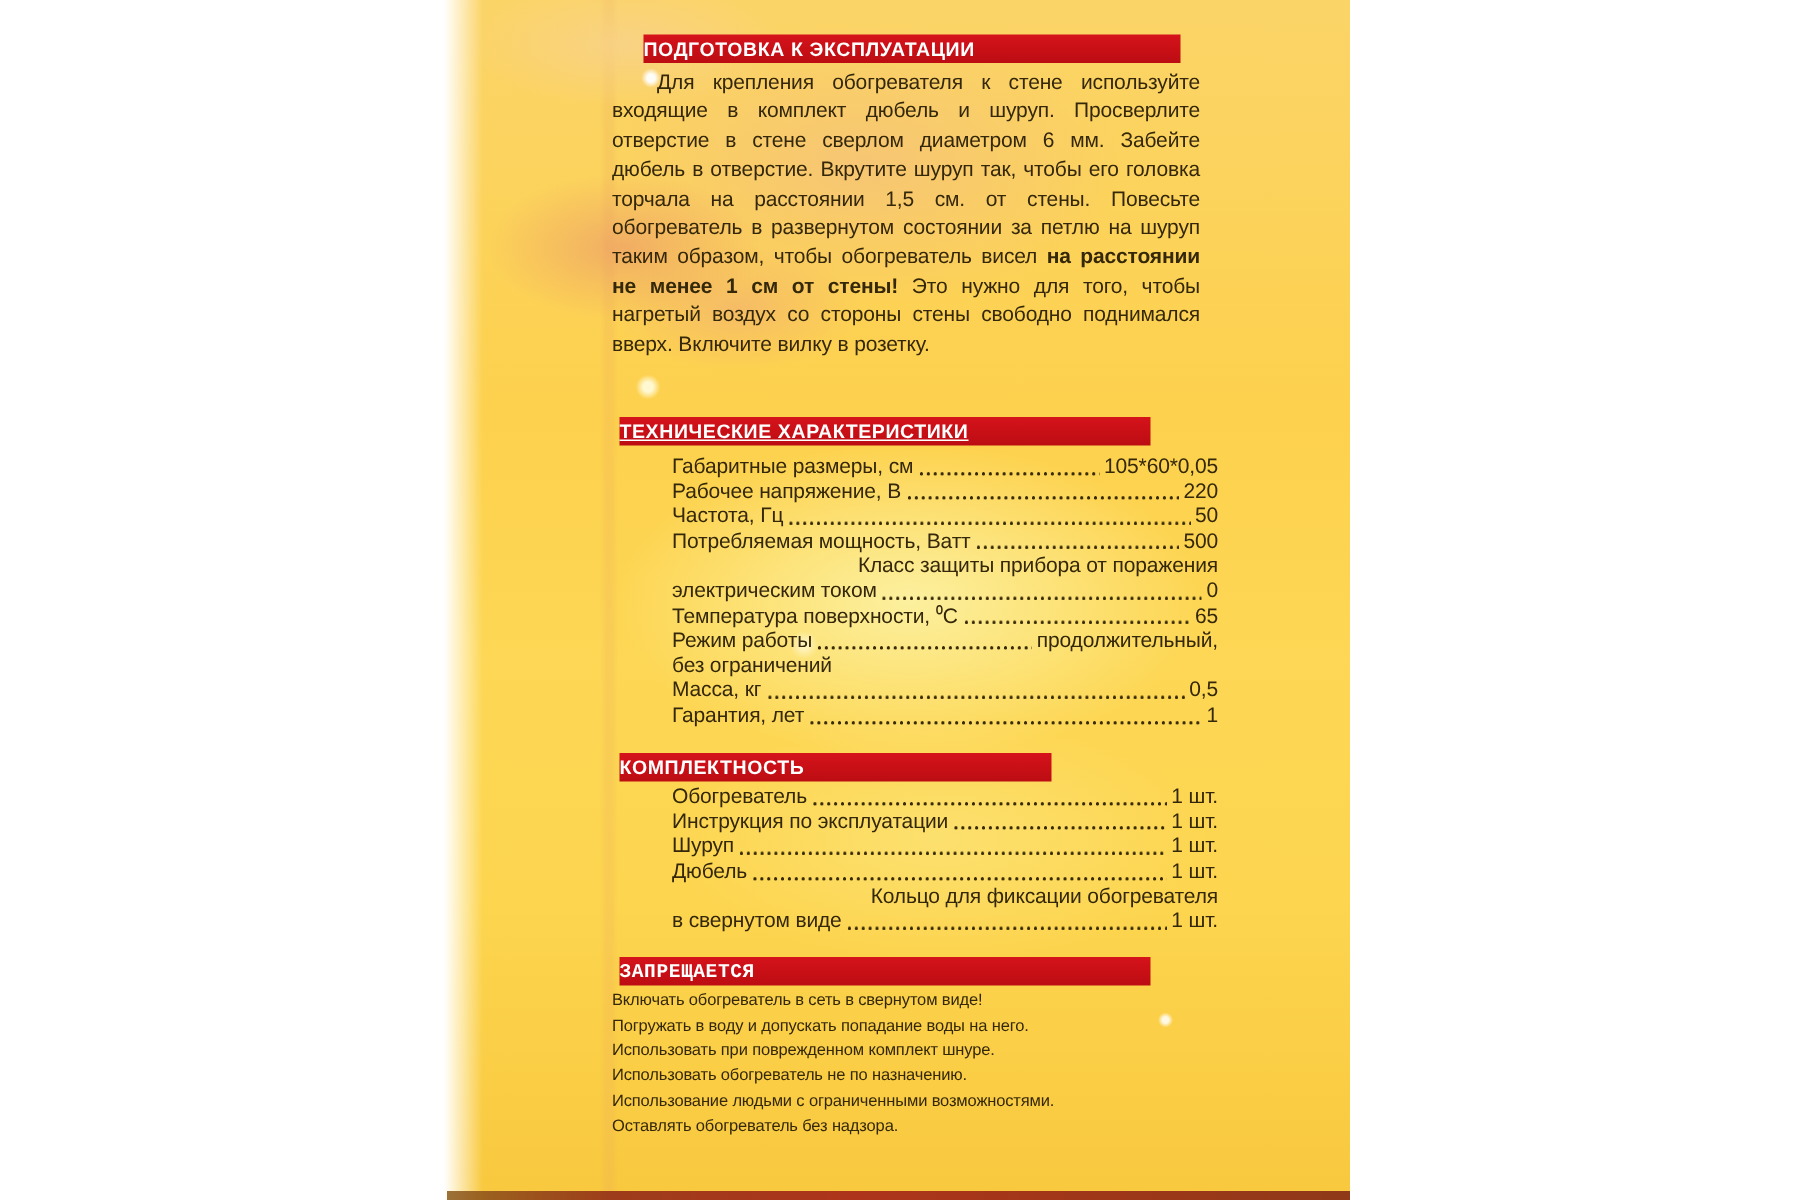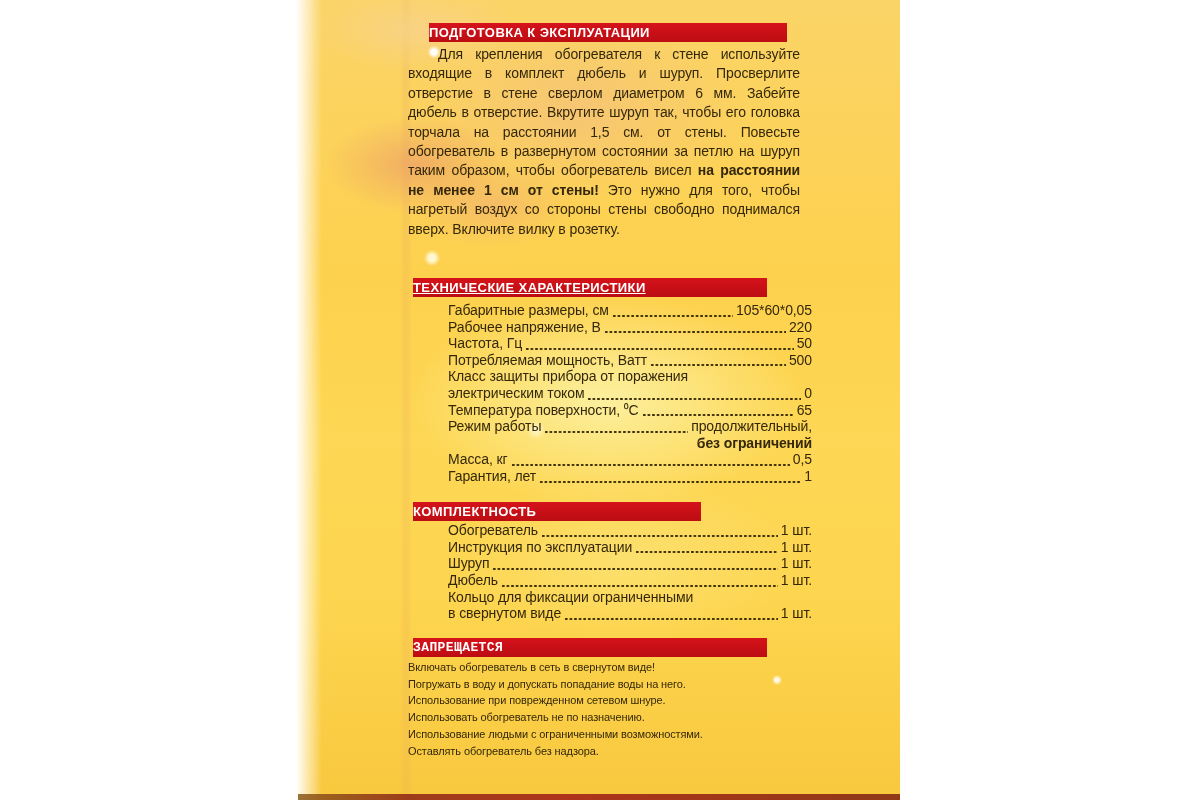--- a/index.html
+++ b/index.html
@@ -58,22 +58,22 @@
   .row{display:flex;align-items:baseline;height:16.6px;font-size:14px;line-height:16.6px;}
   .contents-table .row{height:16.7px;line-height:16.7px;}
   .row .lbl{white-space:nowrap;}
   .row .val{white-space:nowrap;}
   .row .leader{
     flex:1;align-self:flex-end;height:4px;margin:0 3px 2px 3px;
     background-image:radial-gradient(circle,#3a2c08 1px,rgba(58,44,8,0) 1.35px);
     background-size:4.6px 4px;background-repeat:repeat-x;background-position:0 1px;
     min-width:10px;
   }
-  .row.label-only .lbl{flex:1;}
-  .row.value-only{justify-content:flex-end;font-weight:bold;}
+  .row.label-only .lbl{flex:1;text-align:right;}
+  .row.value-only{}
   
   .forbidden-list{
     position:absolute;left:408px;top:659px;width:392px;
     font-size:11px;line-height:16.7px;letter-spacing:-0.1px;
   }
   .forbidden-item{text-align:justify;}
   
   .bottom-cropped-bar{
     position:absolute;left:298px;top:794px;width:602px;height:6px;
     background:linear-gradient(90deg,#8a5a1a 0%,#8d2414 18%,#a01a14 45%,#8d1d12 75%,#7c2012 100%);
@@ -167,36 +167,36 @@
       <span class="lbl">Шуруп</span>
       <span class="leader"></span>
       <span class="val">1 шт.</span>
     </div>
     <div class="row">
       <span class="lbl">Дюбель</span>
       <span class="leader"></span>
       <span class="val">1 шт.</span>
     </div>
     <div class="row label-only">
-      <span class="lbl">Кольцо для фиксации ограниченными</span>
+      <span class="lbl">Кольцо для фиксации обогревателя</span>
     </div>
     <div class="row">
       <span class="lbl">в свернутом виде</span>
       <span class="leader"></span>
       <span class="val">1 шт.</span>
     </div>
   </div>
 
   <div class="red-bar bar-forbidden">
     <span>ЗАПРЕЩАЕТСЯ</span>
   </div>
   <div class="forbidden-list">
     <div class="forbidden-item">Включать обогреватель в сеть в свернутом виде!</div>
     <div class="forbidden-item">Погружать в воду и допускать попадание воды на него.</div>
-    <div class="forbidden-item">Использование при поврежденном сетевом шнуре.</div>
+    <div class="forbidden-item">Использовать при поврежденном комплект шнуре.</div>
     <div class="forbidden-item">Использовать обогреватель не по назначению.</div>
     <div class="forbidden-item">Использование людьми с ограниченными возможностями.</div>
     <div class="forbidden-item">Оставлять обогреватель без надзора.</div>
   </div>
 
   <div class="bottom-cropped-bar"></div>
 
 </div>
 
 </body></html>

